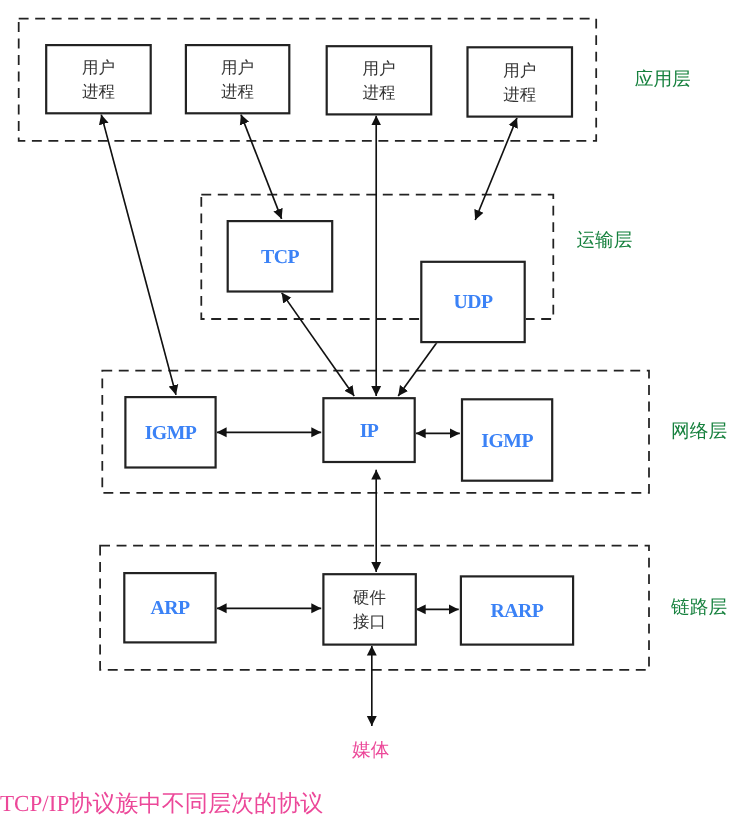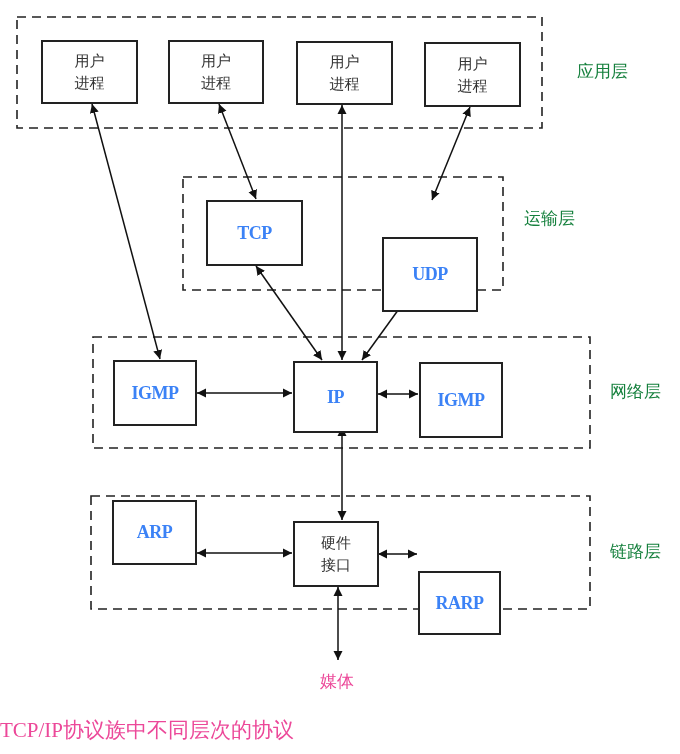--- a/index.html
+++ b/index.html
@@ -51,24 +51,24 @@
 进程</div>
 <div class="box cn" style="left:424px;top:42px;width:97px;height:65px;white-space:pre;">用户
 进程</div>
 <div class="layer-label" style="left:577px;top:60px;">应用层</div>
 
 <div class="box en" style="left:206px;top:200px;width:97px;height:66px;">TCP</div>
 <div class="box en" style="left:382px;top:201px;width:96px;height:75px;margin-top:36px;">UDP</div>
 <div class="layer-label" style="left:524px;top:207px;text-align:right;">运输层</div>
 
 <div class="box en" style="left:113px;top:360px;width:84px;height:66px;">IGMP</div>
-<div class="box en" style="left:293px;top:361px;width:85px;height:72px;">IP</div>
+<div class="box en" style="left:293px;top:361px;width:85px;height:60px;">IP</div>
 <div class="box en" style="left:419px;top:362px;width:84px;height:76px;">IGMP</div>
 <div class="layer-label" style="left:610px;top:380px;">网络层</div>
 
-<div class="box en" style="left:112px;top:500px;width:85px;height:65px;">ARP</div>
+<div class="box en" style="left:112px;top:520px;width:85px;height:65px;">ARP</div>
 <div class="box cn" style="left:293px;top:521px;width:86px;height:66px;white-space:pre;">硬件
 接口</div>
-<div class="box en" style="left:418px;top:523px;width:83px;height:64px;margin-top:48px;">RARP</div>
+<div class="box en" style="left:418px;top:523px;width:104px;height:64px;">RARP</div>
 <div class="layer-label" style="left:610px;top:540px;">链路层</div>
 
 <div class="media" style="left:320px;top:670px;">媒体</div>
 <div class="caption">TCP/IP协议族中不同层次的协议</div>
 
 </body></html>

